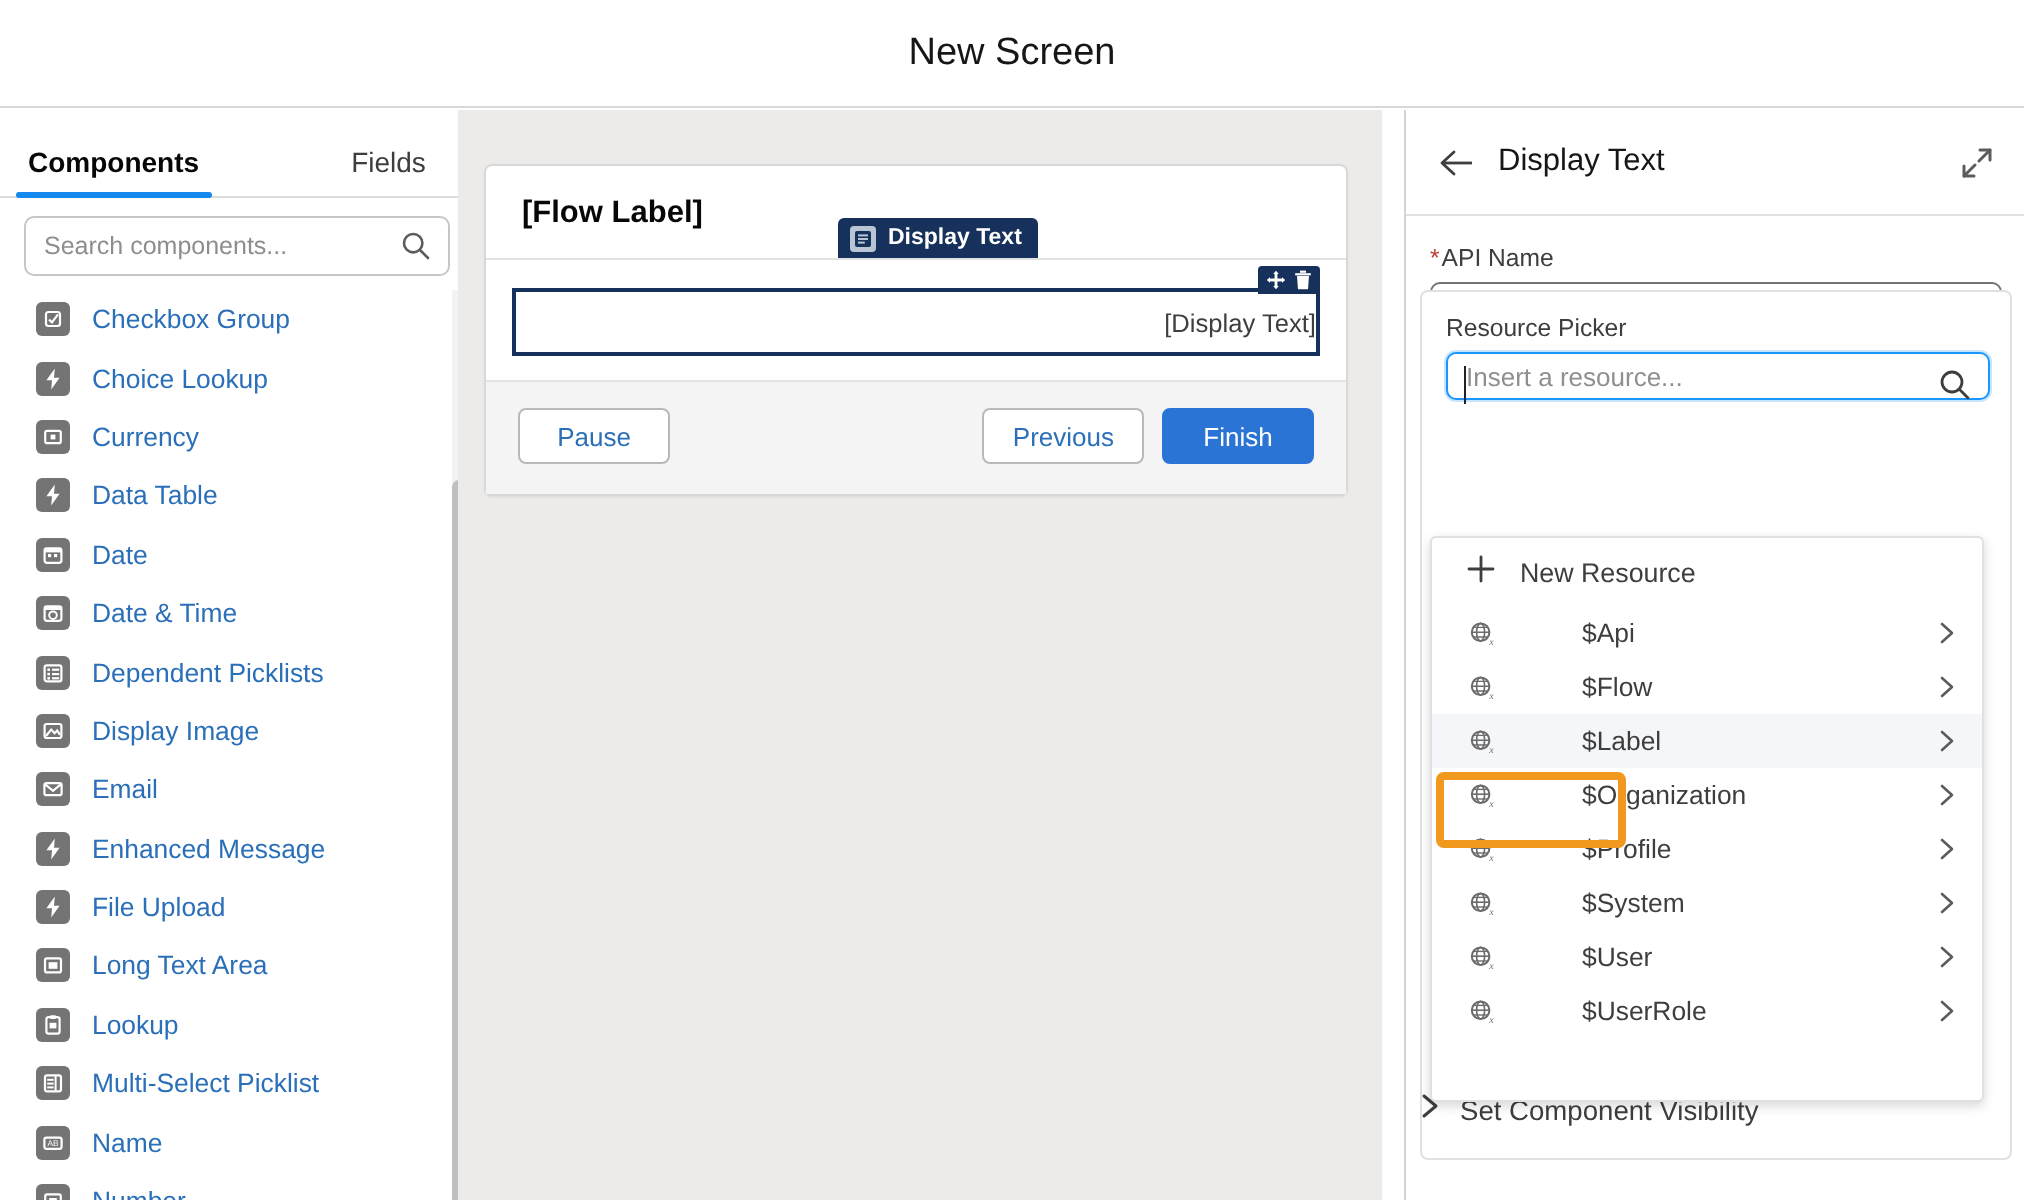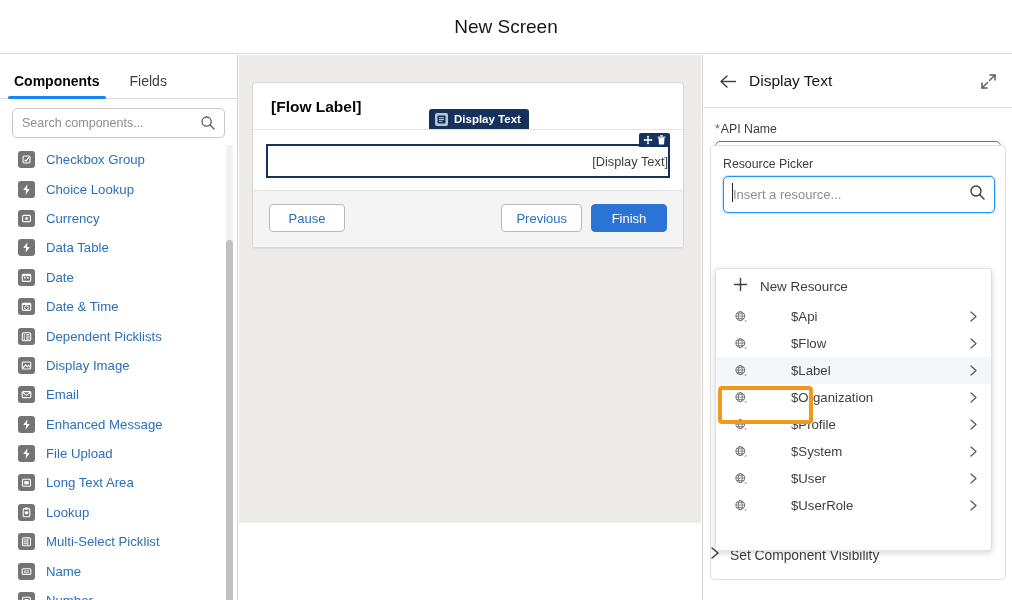--- a/index.html
+++ b/index.html
@@ -23,21 +23,21 @@
   .titlebar .title { font-size:19px; color:#161616; font-weight:400; }
 
   
   .sidebar {
     position:absolute; left:0; top:55px; width:238px; height:545px;
     background:#ffffff; border-right:1px solid #d4d4d4;
     overflow:hidden;
   }
   .tabs {
     position:relative; height:44px; display:flex; align-items:flex-end;
-    padding-left:14px; border-bottom:1px solid #dddbda; background:#fff;
+    padding-left:14px; border-bottom:1px solid #dddbda; background:#fff;gap:46px;
   }
   .tab {
     font-size:14px; color:#3e3e3c; padding:0 12px 9px 0; margin-right:18px;
     position:relative; cursor:pointer;
   }
   .tab.active { color:#080707; font-weight:700; }
   .tab.active::after {
     content:""; position:absolute; left:-6px; right:6px; bottom:-1px;
     height:3px; background:#1589ee; border-radius:2px;
   }
@@ -75,21 +75,21 @@
     position:absolute; right:4px; top:90px; width:7px; bottom:4px;
     background:#f2f2f2;
   }
   .sb-thumb {
     position:absolute; right:4px; top:185px; width:7px; height:400px;
     background:#c0c0c0; border-radius:4px;
   }
 
   
   .canvas {
-    position:absolute; left:239px; top:55px; width:462px; height:468px;
+    position:absolute; left:229px; top:55px; width:462px; height:545px;
     background:#ecebea; overflow:hidden;
   }
   .flowcard {
     position:absolute; left:13px; top:27px; width:432px;
     background:#ffffff; border:1px solid #d8d8d8; border-radius:4px;
     box-shadow:0 1px 1px rgba(0,0,0,.05);
   }
   .flow-header {
     padding:15px 18px 13px 18px; border-bottom:1px solid #e3e3e3;
   }
@@ -159,21 +159,21 @@
     background:#fff; outline:none; padding:0 9px;
     font-family:"Liberation Sans", sans-serif; font-size:13px; color:#080707;
   }
 
   .picker-card {
     position:absolute; left:7px; top:90px; width:296px; height:435px;
     border:1px solid #e1e1e1; border-radius:4px; background:#fff;
   }
   .picker-inner { padding:11px 12px 0 12px; }
   .picker-input-wrap {
-    position:relative; width:272px; height:37px;
+    position:relative; width:272px; height:24px;
     border:1px solid #1b96ff; border-radius:5px; background:#fff;
     box-shadow:0 0 0 1px rgba(27,150,255,.25);
     display:flex; align-items:center;
   }
   .picker-input-wrap input {
     flex:1; border:0; outline:none; background:transparent; padding:0 28px 0 9px;
     font-family:"Liberation Sans", sans-serif; font-size:13px; color:#3e3e3c;
   }
   .picker-input-wrap input::placeholder { color:#8f8f8f; }
   .picker-caret {

